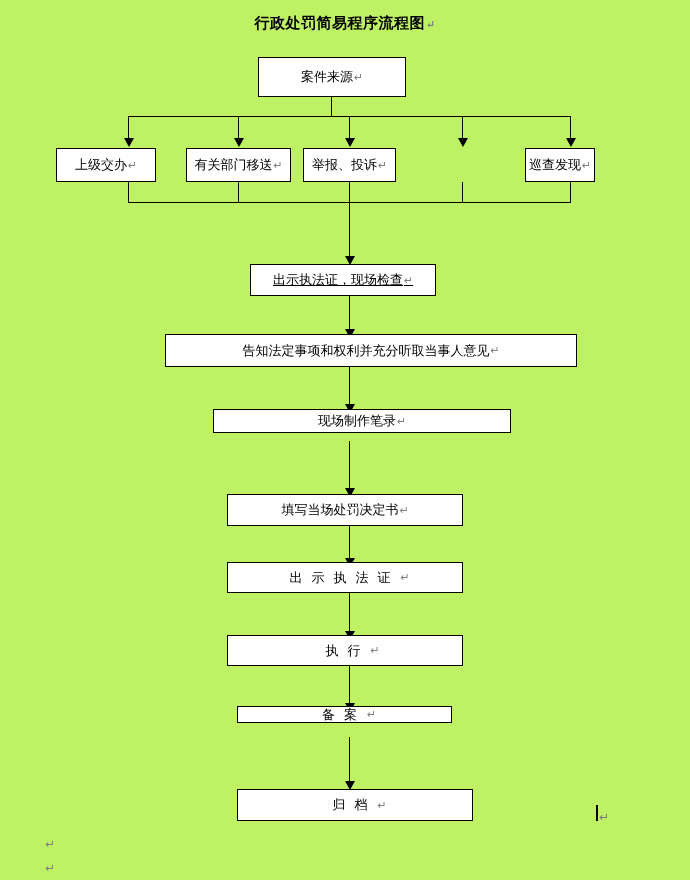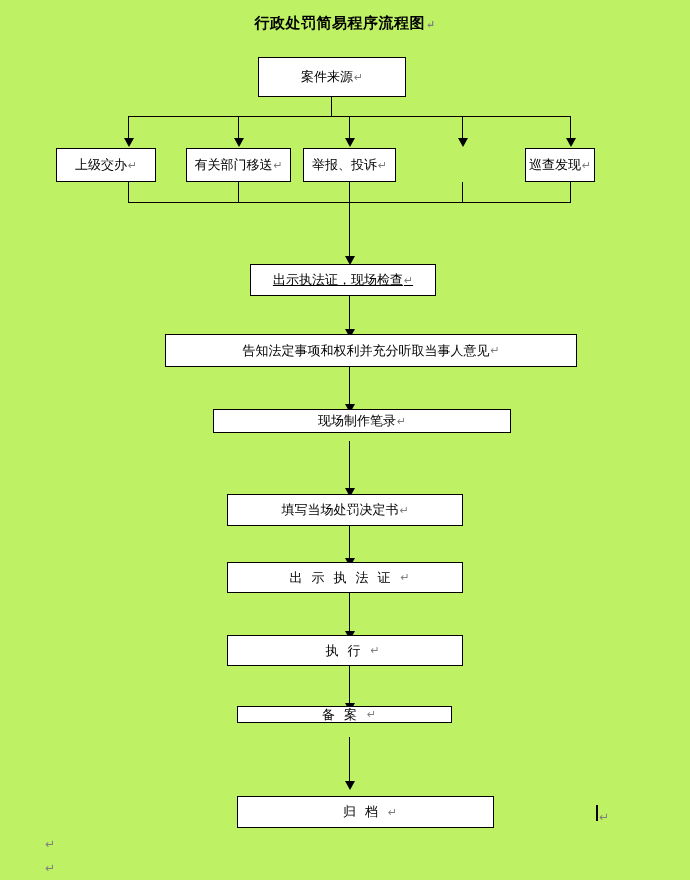--- a/index.html
+++ b/index.html
@@ -179,21 +179,21 @@
   <div class="vline" style="left:349px; top:666px; height:43px;"></div>
   <div class="arrowhead" style="left:345px; top:703px;"></div>
 
   <div class="node spaced" style="left:237px; top:706px; width:215px; height:17px;">
     <span class="lbl">备案</span>
       <span class="pilcrow">↵</span>
   </div>
   <div class="vline" style="left:349px; top:737px; height:50px;"></div>
   <div class="arrowhead" style="left:345px; top:781px;"></div>
 
-  <div class="node spaced" style="left:237px; top:789px; width:257px; height:32px;margin-top:7px;">
+  <div class="node spaced" style="left:237px; top:789px; width:236px; height:32px;">
     <span class="lbl">归档</span>
       <span class="pilcrow">↵</span>
   </div>
 
   <div class="caret" style="left:596px; top:805px; height:16px;"></div>
   <div class="mark" style="left:599px; top:811px;">
     <span>↵</span>
   </div>
   <div class="mark" style="left:45px; top:838px;">
     <span>↵</span>

